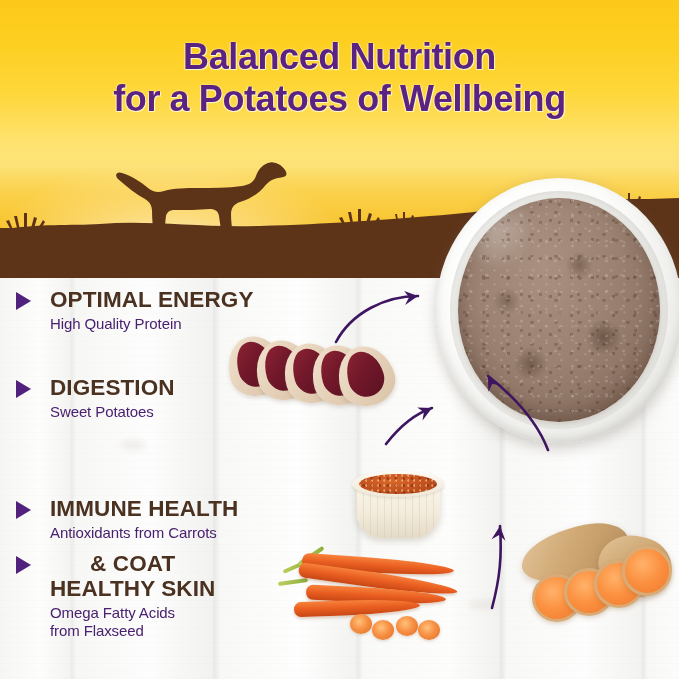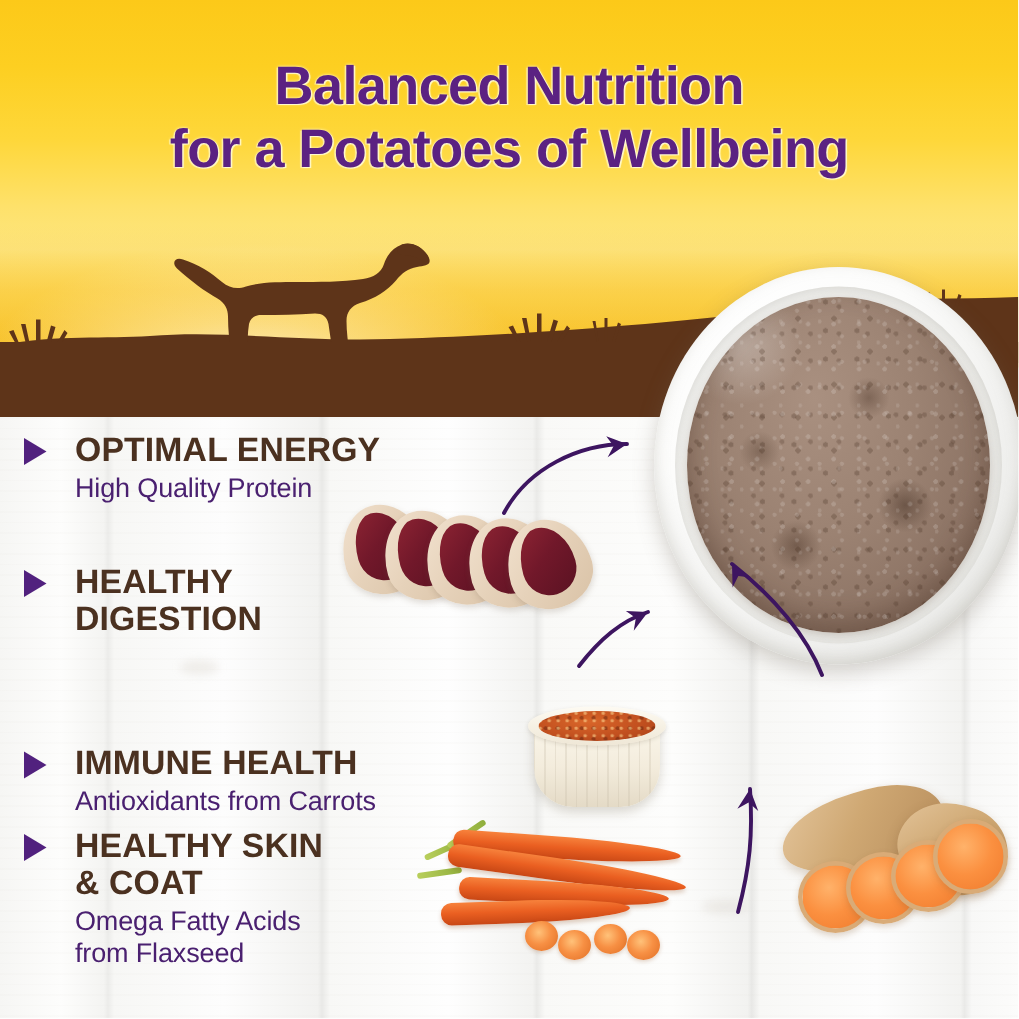--- a/index.html
+++ b/index.html
@@ -71,24 +71,24 @@
   .bullets{position:absolute;left:16px;top:288px;width:310px;}
   .b-item{position:absolute;left:0;}
   .b-mark{
     position:absolute;left:0;top:4px;width:0;height:0;
     border-left:15px solid #51217e;
     border-top:9px solid transparent;
     border-bottom:9px solid transparent;
   }
   .b-head{
     margin-left:34px;color:#4b3120;font-weight:700;font-size:22.5px;
-    line-height:1.10;letter-spacing:.1px;
+    line-height:1.10;letter-spacing:.1px;text-align:center;
   }
   .b-sub{
-    margin-left:34px;color:#4a2070;font-weight:400;font-size:18px;
+    margin-left:34px;color:#4a2070;font-weight:400;font-size:15px;
     line-height:1.20;letter-spacing:-.1px;margin-top:2px;
   }
 
   
   .bowl-wrap{position:absolute;left:436px;top:178px;width:246px;height:268px;}
   .bowl-rim{
     position:absolute;left:0;top:0;width:246px;height:265px;border-radius:50%;
     background:
       radial-gradient(ellipse at 34% 26%, #ffffff 0%, #fcfcfb 40%, #eeeeec 72%, #dcdcd8 88%, #cfcfca 100%);
     box-shadow:0 5px 14px rgba(110,100,85,.30), inset 0 -4px 10px rgba(170,165,155,.35);
@@ -250,40 +250,40 @@
       <div class="b-mark"></div>
       <div class="b-head">OPTIMAL ENERGY</div>
       <div class="b-sub">
         <div>High Quality Protein</div>
       </div>
     </div>
 
     <div class="b-item" style="top:88px;">
       <div class="b-mark"></div>
       <div class="b-head">
-        <div>HEALTHY</div>
         <div>DIGESTION</div>
       </div>
       <div class="b-sub">
+        <div>Sweet Potatoes</div>
       </div>
     </div>
 
     <div class="b-item" style="top:209px;">
       <div class="b-mark"></div>
       <div class="b-head">IMMUNE HEALTH</div>
       <div class="b-sub">
         <div>Antioxidants from Carrots</div>
       </div>
     </div>
 
     <div class="b-item" style="top:264px;">
       <div class="b-mark"></div>
       <div class="b-head">
+        <div>&amp; COAT</div>
         <div>HEALTHY SKIN</div>
-        <div>&amp; COAT</div>
       </div>
       <div class="b-sub">
         <div>Omega Fatty Acids</div>
         <div>from Flaxseed</div>
       </div>
     </div>
 
   </div>
 
   <div class="duck">

